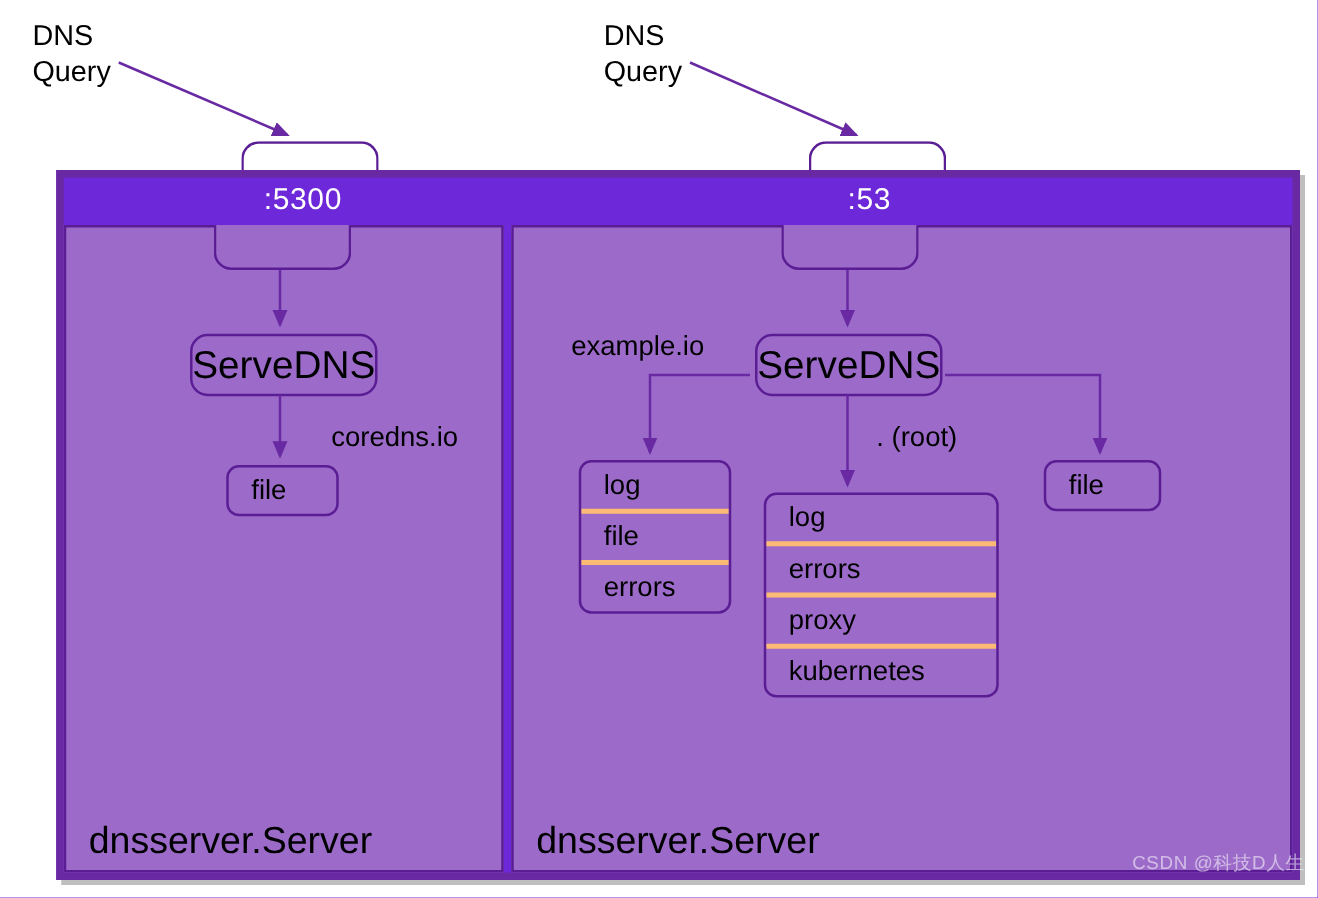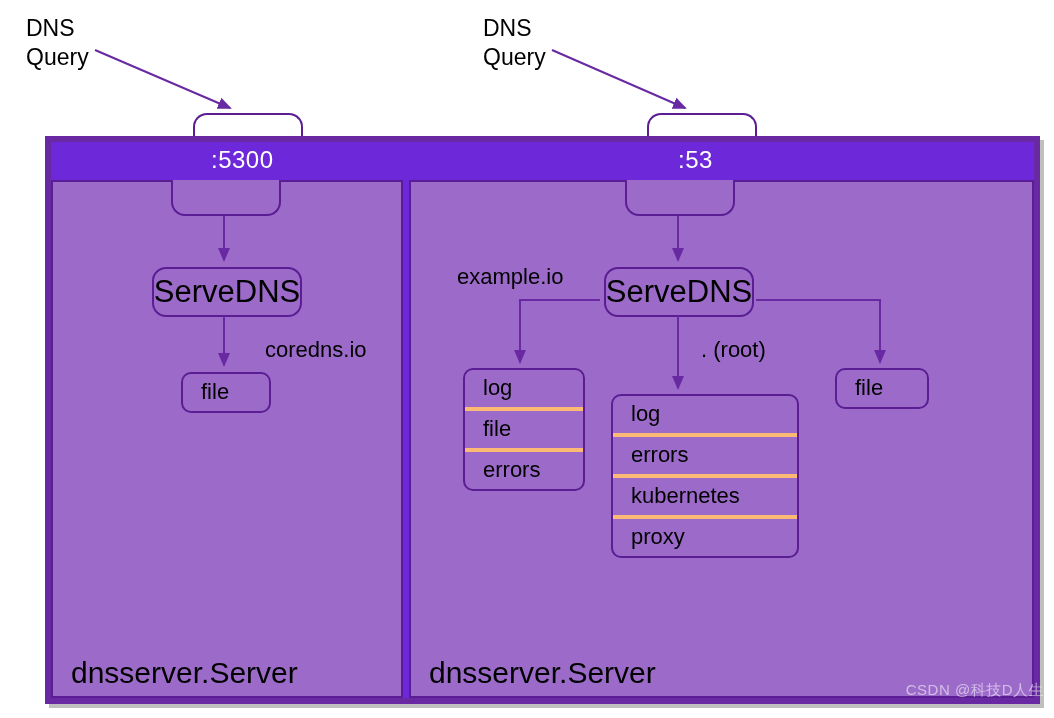--- a/index.html
+++ b/index.html
@@ -168,22 +168,22 @@
 
       <div class="stack" style="left:52px; top:186px; width:122px;">
         <div class="stack-row">log</div>
         <div class="stack-row">file</div>
         <div class="stack-row">errors</div>
       </div>
 
       <div class="stack" style="left:200px; top:212px; width:188px;">
         <div class="stack-row">log</div>
         <div class="stack-row">errors</div>
+        <div class="stack-row">proxy</div>
         <div class="stack-row">kubernetes</div>
-        <div class="stack-row">proxy</div>
       </div>
 
       <div class="stack" style="left:424px; top:186px; width:94px;">
         <div class="stack-row">file</div>
       </div>
 
       <div class="bottom-caption">dnsserver.Server</div>
     </div>
   </div>
 

